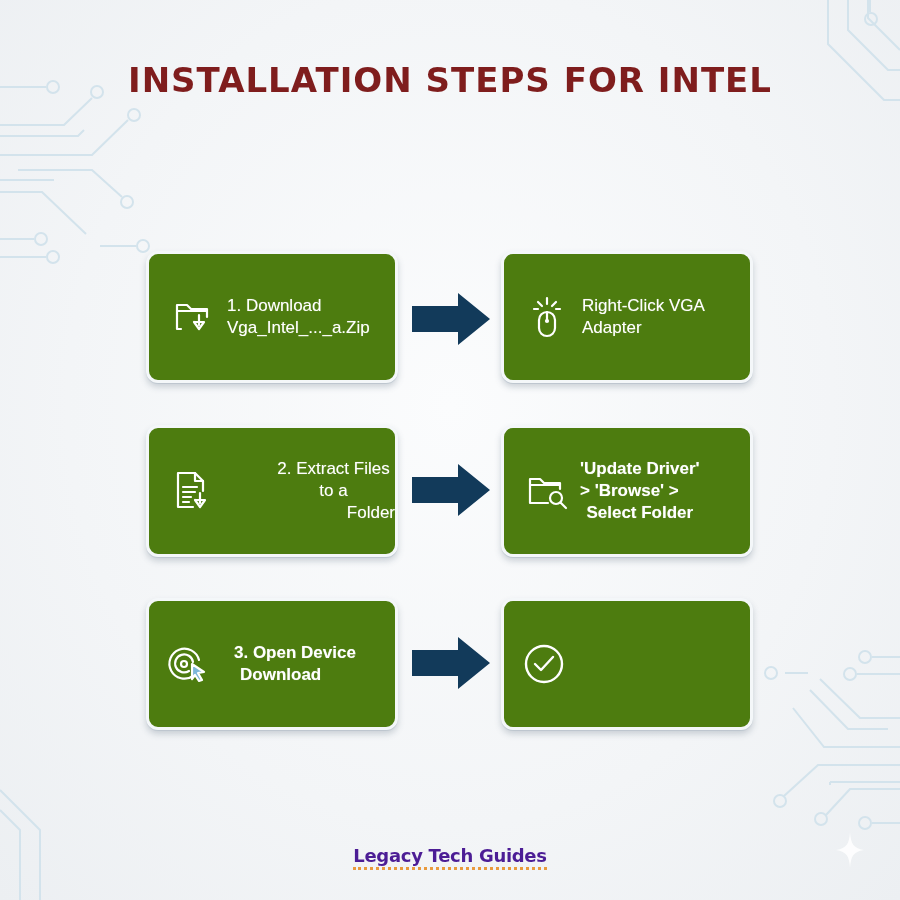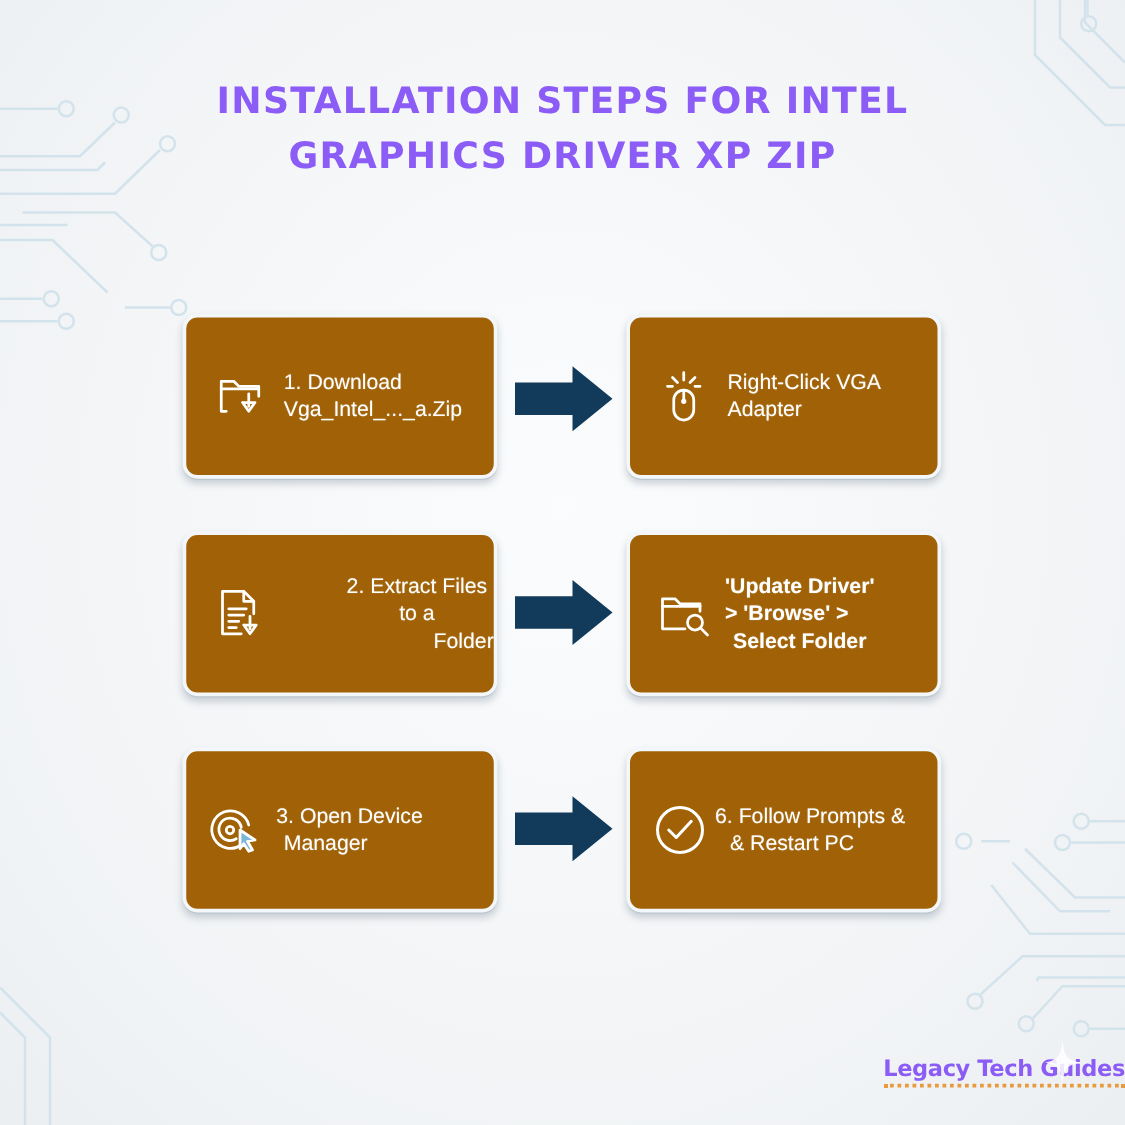--- a/index.html
+++ b/index.html
@@ -4,42 +4,42 @@
 <style>
   html, body { margin:0; padding:0; }
   body {
     width:900px; height:900px; overflow:hidden; position:relative;
     background: radial-gradient(ellipse at 50% 45%, #fbfcfd 0%, #f3f5f7 60%, #eceff2 100%);
     font-family: "Liberation Sans", sans-serif;
   }
   .bg-circuits { position:absolute; inset:0; pointer-events:none; }
   .title {
     position:absolute; left:0; right:0; top:58px; text-align:center;
-    color:#8b5cf6; font-family:"DejaVu Sans", sans-serif; font-weight:bold;
-    font-size:29px; line-height:44px; letter-spacing:1px;
+    color:#7f1d1d; font-family:"DejaVu Sans", sans-serif; font-weight:bold;
+    font-size:34px; line-height:44px; letter-spacing:1px;
   }
   .title .line { display:block; }
   .card {
     position:absolute; width:246px; height:126px;
-    background:#a16207; border-radius:12px;
+    background:#4d7c0f; border-radius:12px;
     border:3px solid #f4f7f9;
     box-shadow: 0 4px 6px rgba(70,90,110,0.25), 0 1px 0 #dfe5ea;
     display:flex; align-items:center; color:#fff;
   }
   .card .icon { width:44px; height:44px; margin-left:22px; flex:0 0 44px; }
   .card .text {
     font-size:17px; line-height:22px; margin-left:12px; font-weight:normal;
     text-shadow: 0 0 1px rgba(255,255,255,0.4);
   }
   .card .text span { display:block; }
   .arrow { position:absolute; width:82px; height:54px; }
   .footer {
-    position:absolute; left:0; right:0; top:845px; text-align:right;
+    position:absolute; left:0; right:0; top:845px; text-align:center;
     font-family:"DejaVu Sans", sans-serif; font-weight:bold; font-size:18px;
-    color:#8b5cf6; letter-spacing:-0.3px;
+    color:#4c1d95; letter-spacing:-0.3px;
   }
   .footer .brand {
     display:inline-block; border-bottom:3px dotted #e99a3d; padding-bottom:1px;
   }
   .sparkle { position:absolute; left:836px; top:832px; width:28px; height:36px; }
 </style>
 </head>
 <body>
 
 <svg class="bg-circuits" width="900" height="900" viewBox="0 0 900 900">
@@ -87,21 +87,20 @@
     <path d="M872 823 H900"></path>
       <circle cx="865" cy="823" r="6"></circle>
 
     <path d="M0 790 L40 830 V900"></path>
     <path d="M0 810 L20 830 V900"></path>
   </g>
 </svg>
 
 <h1 class="title" style="margin:0;">
   <span class="line">INSTALLATION STEPS FOR INTEL</span>
-  <span class="line">GRAPHICS DRIVER XP ZIP</span>
 </h1>
 
 <div class="card" style="left:146px; top:251px;">
   <svg class="icon" viewBox="0 0 44 44" fill="none" stroke="#fff" stroke-width="2.2" stroke-linejoin="round" stroke-linecap="round">
     <path d="M10 34 H6 V10 H16 L20 14 H36 V22"></path>
     <path d="M6 16 H36"></path>
     <path d="M28 20 V30 M23 27 H33 L28 34 L23 27"></path>
   </svg>
   <div class="text">
     <span>1. Download</span>
@@ -157,39 +156,35 @@
   </div>
 </div>
 
 <div class="card" style="left:146px; top:598px;">
   <svg class="icon" viewBox="0 0 44 44" fill="none" stroke="#fff" stroke-width="2.2" stroke-linejoin="round" stroke-linecap="round" style="margin-left:16px;">
     <path d="M28 34 A15 15 0 1 1 34 18"></path>
     <path d="M24 29 A9 9 0 1 1 28 20"></path>
     <circle cx="19" cy="22" r="3"></circle>
     <path d="M27 22 L39 30 L33 31 L37 38 L34 39 L30 33 L27 37 Z" fill="#7db7da"></path>
   </svg>
-  <div class="text" style="margin-left:12px;">
+  <div class="text" style="margin-left:25px;font-weight:bold;">
     <span>3. Open Device</span>
-    <span style="padding-left:6px;">Manager</span>
+    <span style="padding-left:6px;">Download</span>
   </div>
 </div>
 
 <svg class="arrow" style="left:410px; top:636px;" viewBox="0 0 82 54">
   <path d="M2 14 H48 V1 L80 27 L48 53 V40 H2 Z" fill="#123a5a"></path>
 </svg>
 
 <div class="card" style="left:501px; top:598px;">
   <svg class="icon" viewBox="0 0 44 44" fill="none" stroke="#fff" stroke-width="2.4" stroke-linejoin="round" stroke-linecap="round" style="margin-left:18px;">
     <circle cx="22" cy="22" r="18"></circle>
     <path d="M13 22 L19 28 L31 15"></path>
   </svg>
-  <div class="text" style="margin-left:6px;">
-    <span>6. Follow Prompts &amp;</span>
-    <span style="padding-left:12px;">&amp; Restart PC</span>
-  </div>
 </div>
 
 <div class="footer">
   <span class="brand">Legacy Tech Guides</span>
 </div>
 
 <svg class="sparkle" viewBox="0 0 28 36">
   <path d="M14 0 C15 12 17 16 28 18 C17 20 15 24 14 36 C13 24 11 20 0 18 C11 16 13 12 14 0 Z" fill="#ffffff" opacity="0.85"></path>
 </svg>
 

